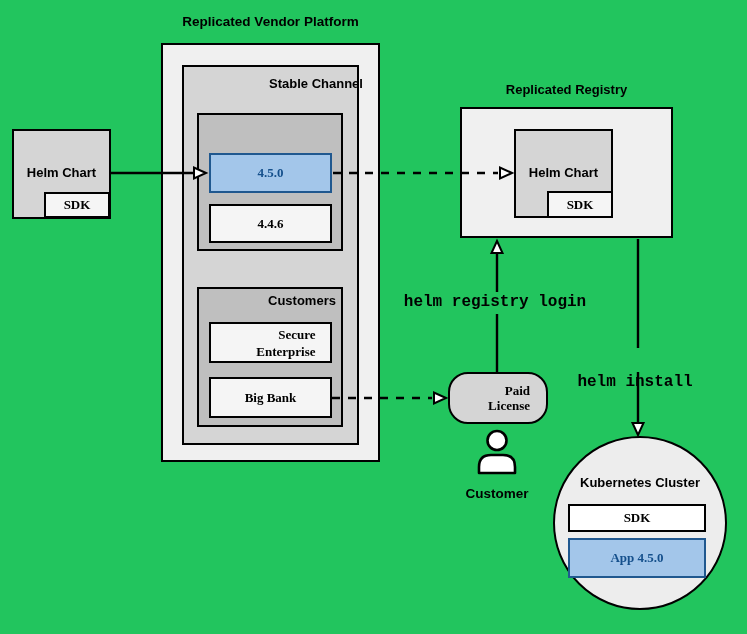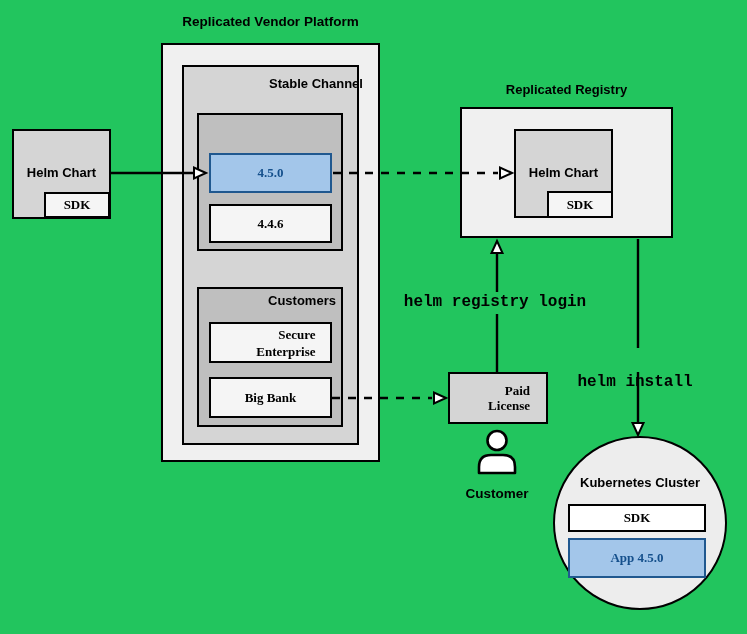--- a/index.html
+++ b/index.html
@@ -63,21 +63,21 @@
 
   <div class="lbl" style="left:460px;top:82px;width:213px;">Replicated Registry</div>
   <div class="box fill-light" style="left:460px;top:107px;width:213px;height:131px;"></div>
   <div class="box fill-mid" style="left:514px;top:129px;width:99px;height:89px;"></div>
   <div class="lbl" style="left:514px;top:165px;width:99px;">Helm Chart</div>
   <div class="box fill-item flexc" style="left:547px;top:191px;width:66px;height:27px;font-size:13px;">SDK</div>
 
   <div class="mono" style="left:395px;top:294px;width:200px;">helm registry login</div>
   <div class="mono" style="left:535px;top:352px;width:200px;margin-top:22px;">helm install</div>
 
-  <div class="box fill-mid flexc" style="left:448px;top:372px;width:100px;height:52px;font-size:13px;line-height:15px;">
+  <div class="box fill-mid flexc" style="left:448px;top:372px;width:100px;height:52px;font-size:13px;line-height:15px;border-radius:20px;">
     <span style="display:inline-block;width:64px;">Paid License</span>
   </div>
 
   <div class="lbl" style="left:437px;top:486px;width:120px;font-size:13.5px;">
     <div>Customer</div>
   </div>
 
   <div class="box circle fill-circle" style="left:553px;top:436px;width:174px;height:174px;"></div>
   <div class="lbl" style="left:553px;top:475px;width:174px;">Kubernetes Cluster</div>
   <div class="box fill-white flexc" style="left:568px;top:504px;width:138px;height:28px;font-size:13px;">SDK</div>

